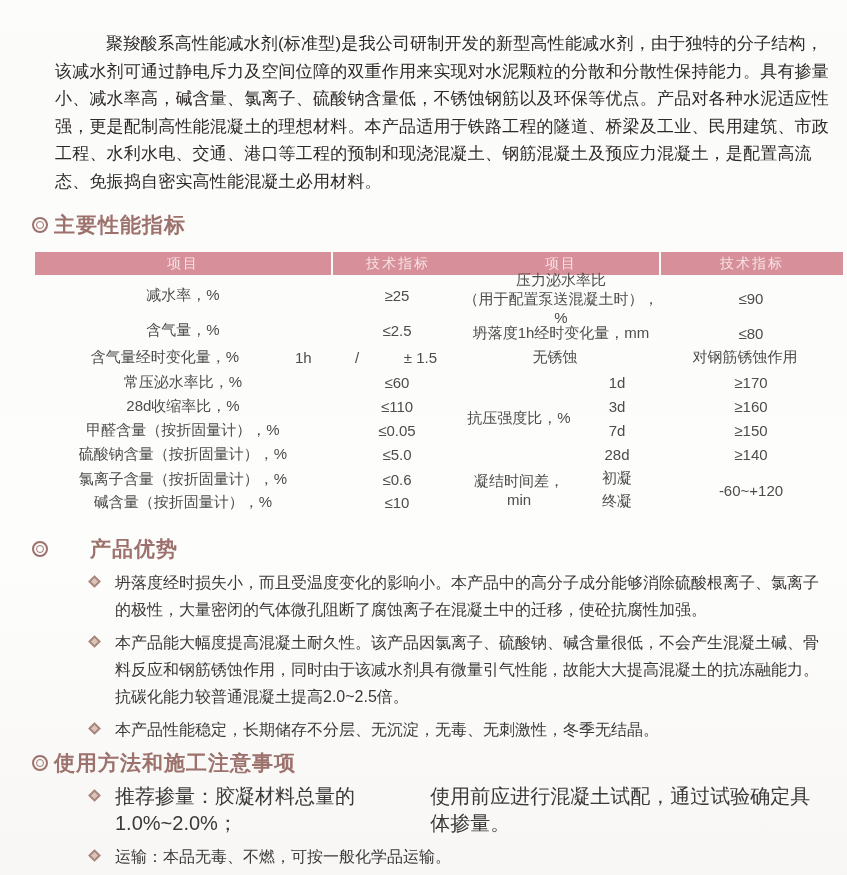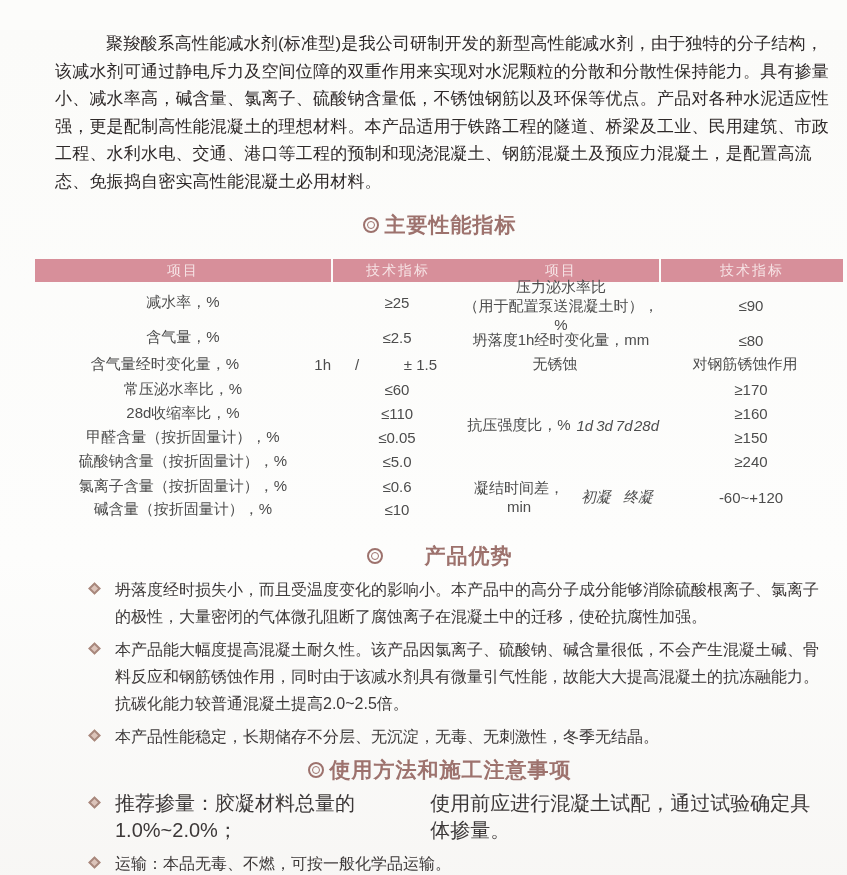--- a/index.html
+++ b/index.html
@@ -16,65 +16,65 @@
   .intro {
     margin:30px 17px 0 55px;
     font-size:17px;
     line-height:27.5px;
     text-indent:3em;
     color:#2e2929;
     letter-spacing:0.2px;
   }
 
   
-  .section-heading { display:flex; align-items:center; margin-left:32px;justify-content:center; }
+  .section-heading { display:flex; align-items:center; margin-left:32px; }
   .section-heading h2 {
     font-size:21px; font-weight:bold; color:#9d726d; letter-spacing:1px;
   }
   .ring-icon {
     width:16px; height:16px; border:2px solid #9d726d; border-radius:50%;
     display:inline-flex; align-items:center; justify-content:center;
     margin-right:6px; flex-shrink:0;
   }
   .ring-icon::after { content:""; width:6px; height:6px; border:1.5px solid #9d726d; border-radius:50%; }
 
   .sh-performance { margin-top:16px; }
   .sh-advantages { margin-top:22px;gap:36px; }
   .sh-usage { margin-top:4px; }
   .sh-packaging { margin-top:12px; }
 
   
-  .ptable { margin:20px 0 0 35px; width:810px; display:flex; gap:0; font-size:15px; color:#4c4c4c; }
+  .ptable { margin:13px 0 0 35px; width:810px; display:flex; gap:0; font-size:15px; color:#4c4c4c; }
   .half-left  { width:428px; }
   .half-right { width:380px; }
   .hrow { display:flex; gap:2px; height:23px; }
   .hcell {
     background:#d78f9a; color:#f6e3e5; display:flex; align-items:center; justify-content:center;
     font-size:14px; letter-spacing:2px; height:23px;
   }
   .cl-item { width:296px; } .cl-val { flex:1; }
   .cr-item { width:196px; } .cr-val { flex:1; }
 
   .brow { display:flex; }
   .cell { display:flex; align-items:center; justify-content:center; text-align:center; }
   .h40{height:40px}.h30{height:30px}.h25{height:25px}.h24{height:24px}.h22{height:22px}
   .h46{height:46px}.h97{height:97px}
 
   .two-line { flex-direction:column; justify-content:center; line-height:19px; }
 
   
   .split-item { display:flex; align-items:center; }
   .split-item .sp-name { flex:1; text-align:center; }
-  .split-item .sp-extra { width:36px; text-align:right; }
+  .split-item .sp-extra { width:36px; text-align:left; }
   .split-val { display:flex; align-items:center; justify-content:space-between; padding:0 26px 0 24px; text-align:left; }
 
   
   .grp { display:flex; }
   .grp-label { width:112px; display:flex; align-items:center; justify-content:center; text-align:center; }
-  .grp-ages  { width:84px; display:flex; flex-direction:row;font-style:italic; }
+  .grp-ages  { width:84px; display:flex; flex-direction:column; }
   .grp-ages .age { flex:1; display:flex; align-items:center; justify-content:center; }
   .grp-vals  { flex:1; display:flex; flex-direction:column; }
   .grp-vals .val { flex:1; display:flex; align-items:center; justify-content:center; }
   .grp-valspan { flex:1; display:flex; align-items:center; justify-content:center; }
 
   
   .bullets { margin:6px 17px 0 88px; }
   .bullet { display:flex; margin-bottom:6px; }
   .bullet .text { font-size:16px; line-height:27px; color:#3c3838; flex:1; }
   .diamond-icon {
@@ -174,21 +174,21 @@
         <div class="grp-ages">
           <div class="age">1d</div>
           <div class="age">3d</div>
           <div class="age">7d</div>
           <div class="age">28d</div>
         </div>
         <div class="grp-vals">
           <div class="val">≥170</div>
           <div class="val">≥160</div>
           <div class="val">≥150</div>
-          <div class="val">≥240</div>
+          <div class="val">≥140</div>
         </div>
       </div>
 
       <div class="grp h46">
         <div class="grp-label">凝结时间差，min</div>
         <div class="grp-ages">
           <div class="age">初凝</div>
           <div class="age">终凝</div>
         </div>
         <div class="grp-valspan">-60~+120</div>

